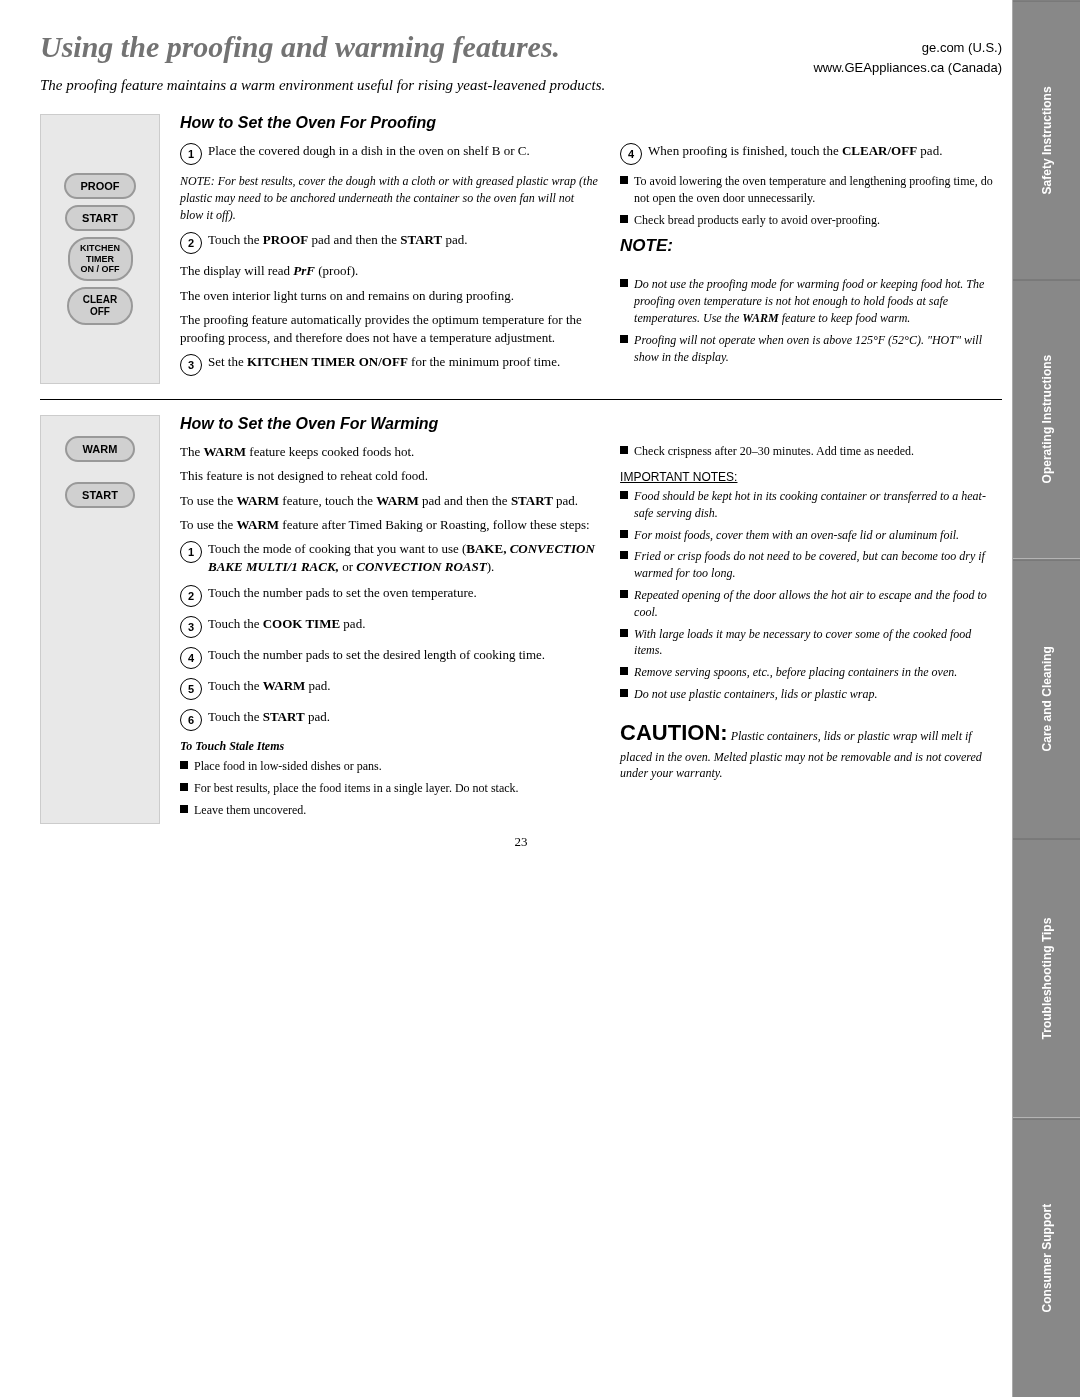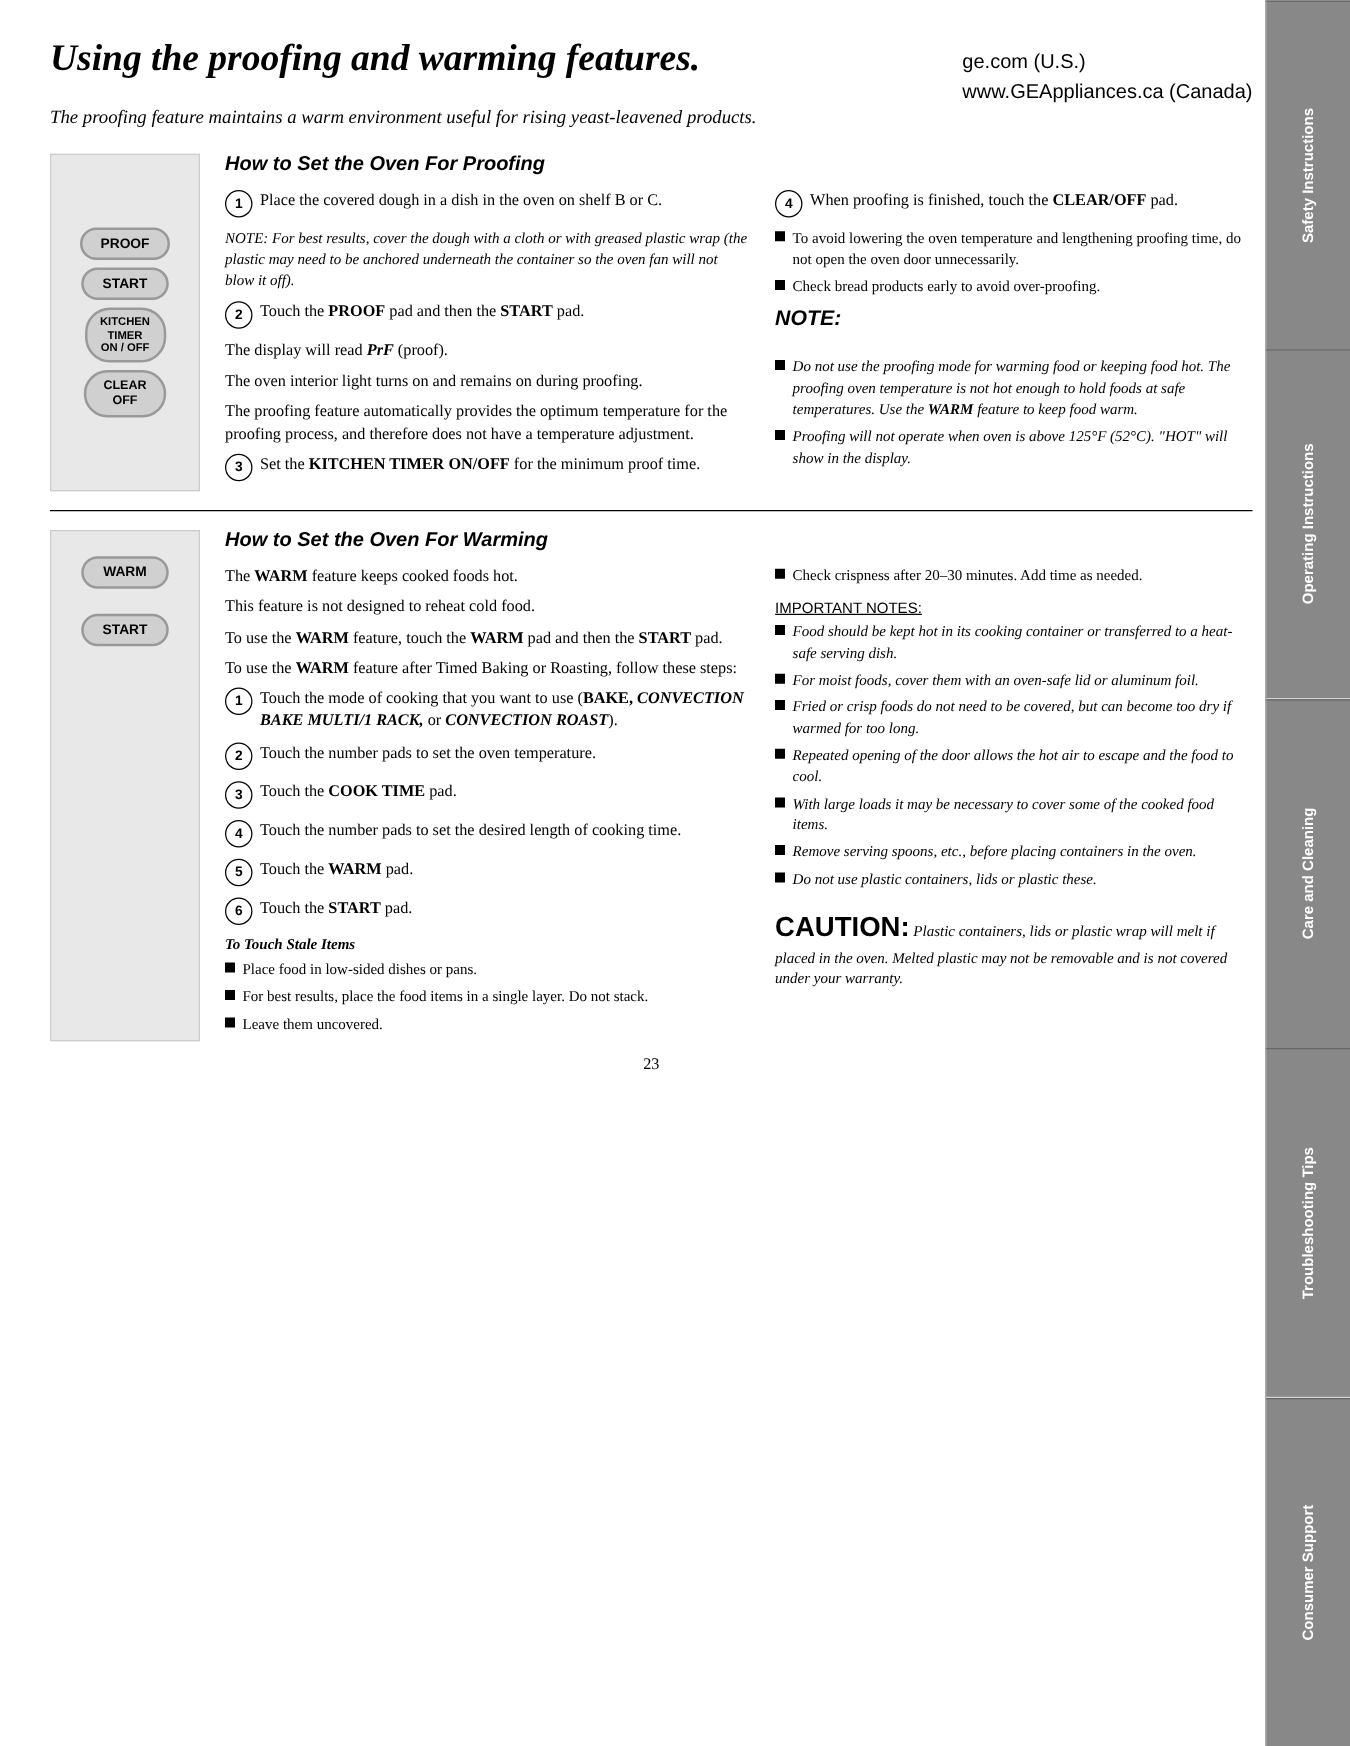--- a/index.html
+++ b/index.html
@@ -62,28 +62,29 @@
 
     
     .page-header {
       margin-bottom: 12px;
     }
 
     .page-title {
       font-size: 30px;
       font-style: italic;
       font-weight: bold;
-      color: #000000;
+      color: #737373;
       line-height: 1.1;
       display: inline-block;
     }
 
     .website-info {
       float: right;
-      font-size: 16px;
+      font-size: 13px;
+      text-align: right;
       font-family: Arial, sans-serif;
       padding-top: 8px;
       line-height: 1.5;
     }
 
     .subtitle-text {
       font-style: italic;
       font-size: 15px;
       margin-bottom: 20px;
       clear: both;
@@ -472,21 +473,21 @@
               <div class="bullet-item">
                 <div class="bullet-square"></div>
                 <div class="italic">With large loads it may be necessary to cover some of the cooked food items.</div>
               </div>
               <div class="bullet-item">
                 <div class="bullet-square"></div>
                 <div class="italic">Remove serving spoons, etc., before placing containers in the oven.</div>
               </div>
               <div class="bullet-item">
                 <div class="bullet-square"></div>
-                <div class="italic">Do not use plastic containers, lids or plastic these.</div>
+                <div class="italic">Do not use plastic containers, lids or plastic wrap.</div>
               </div>
             </div>
 
             <div class="caution-block">
               <span class="caution-title">CAUTION:</span><span class="italic"> Plastic containers, lids or plastic wrap will melt if placed in the oven. Melted plastic may not be removable and is not covered under your warranty.</span>
             </div>
           </div>
         </div>
       </div>
     </div>

